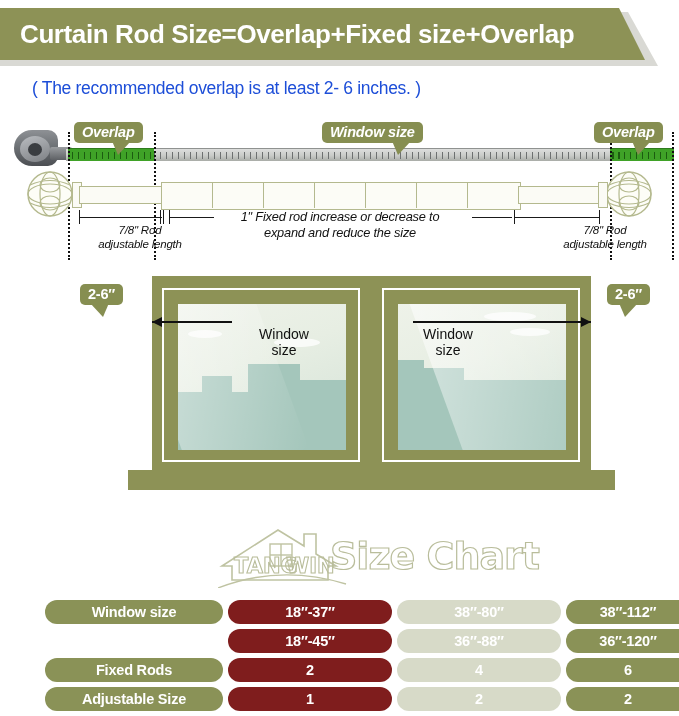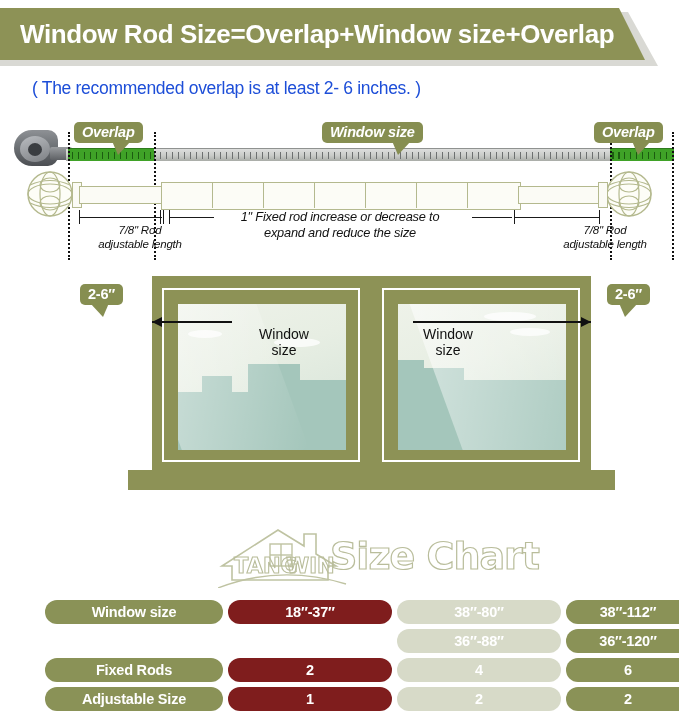--- a/index.html
+++ b/index.html
@@ -117,21 +117,21 @@
   .cell.c2{left:352px;width:164px;background:#d7dac8;}
   .cell.c3{left:521px;width:124px;background:#8a9257;}
   .cell.c1,.cell.c2{color:#ffffff;}
 </style>
 </head>
 <body>
 
 <div id="header-band">
   <div id="header-shadow"></div>
   <div id="header-shape"></div>
-  <div id="header-title">Window Rod Size=Overlap+Window size+Overlap</div>
+  <div id="header-title">Curtain Rod Size=Overlap+Fixed size+Overlap</div>
 </div>
 
 <div id="subtitle">( The recommended overlap is at least 2- 6 inches. )</div>
 
 <div id="rod-area">
 
   <div class="tape-case"></div>
   <div class="tape-case-inner"></div>
   <div class="tape-case-hole"></div>
   <div class="tape-spout"></div>
@@ -292,20 +292,21 @@
 <div id="chart-table">
 
   <div class="trow" style="top:0;">
     <div class="cell lbl">Window size</div>
     <div class="cell c1">18″-37″</div>
     <div class="cell c2">38″-80″</div>
     <div class="cell c3">38″-112″</div>
   </div>
 
   <div class="trow" style="top:29px;">
+    <div class="cell c1">18″-45″</div>
     <div class="cell c2">36″-88″</div>
     <div class="cell c3">36″-120″</div>
   </div>
 
   <div class="trow" style="top:58px;">
     <div class="cell lbl">Fixed Rods</div>
     <div class="cell c1">2</div>
     <div class="cell c2">4</div>
     <div class="cell c3">6</div>
   </div>

